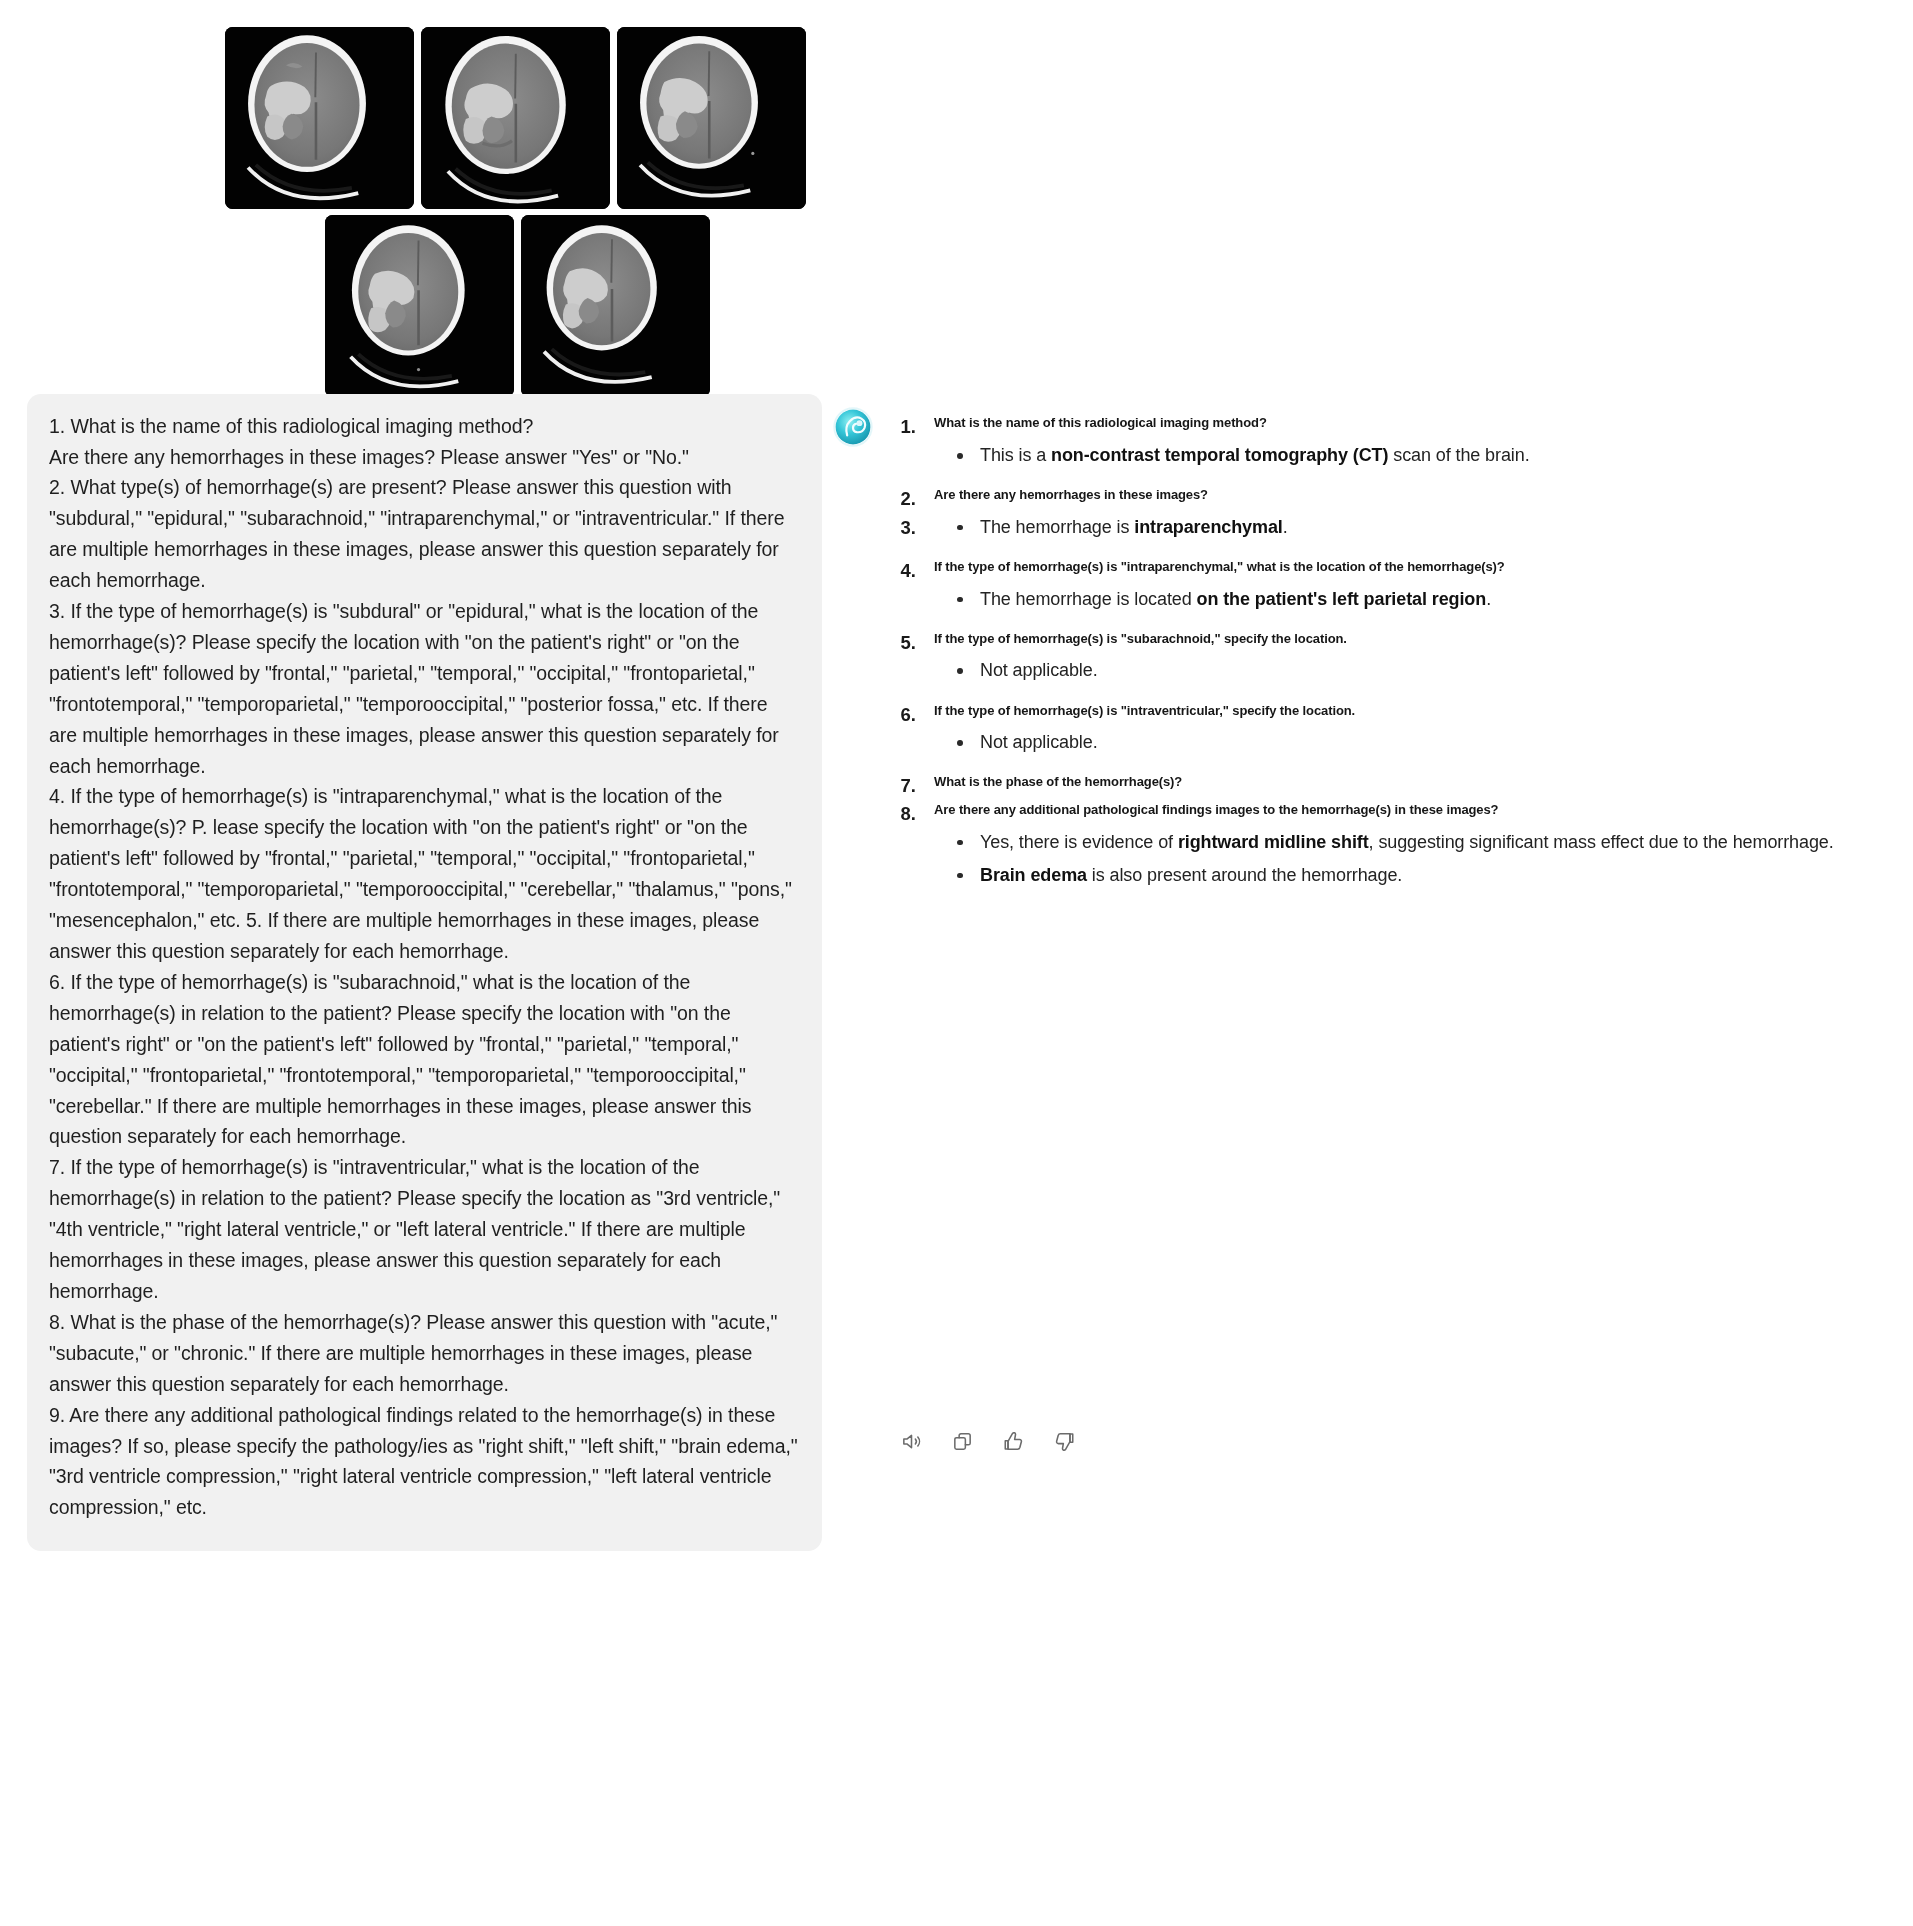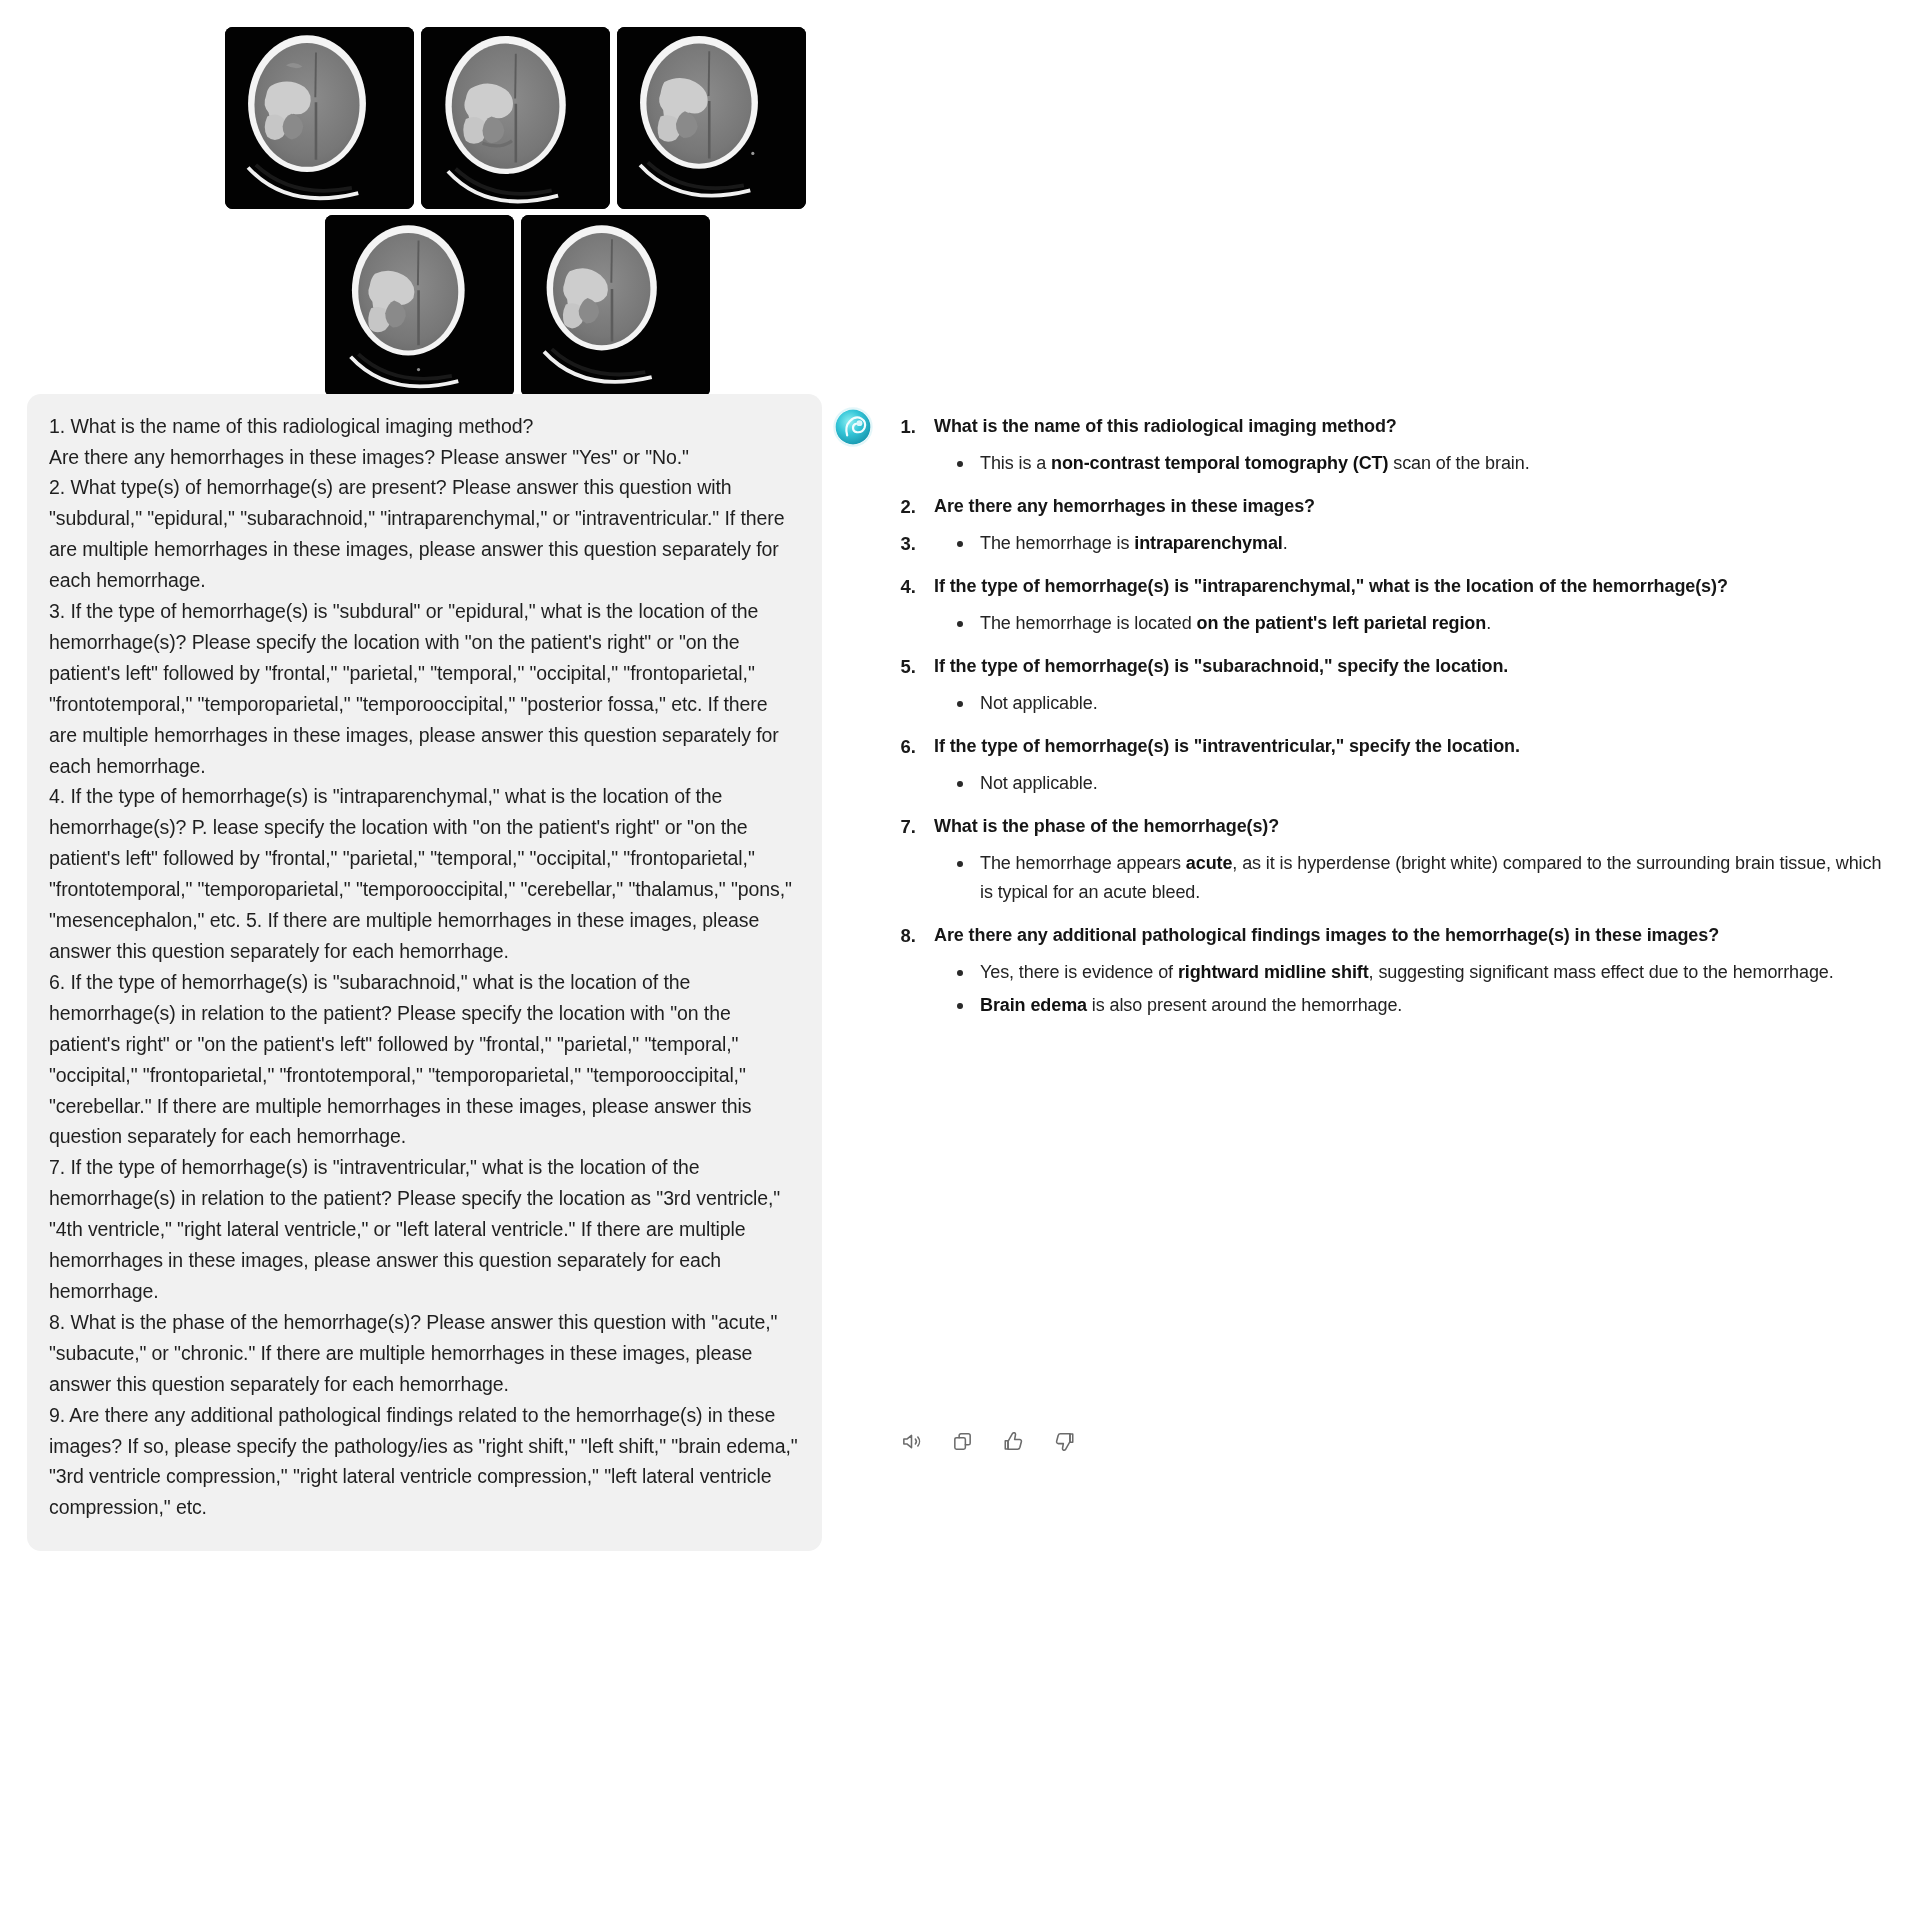--- a/index.html
+++ b/index.html
@@ -98,21 +98,21 @@
     content: counter(qa) ".";
     position: absolute;
     left: 6.4px;
     top: 0;
     font-size: 18.5px;
     line-height: 1.62;
     font-weight: 700;
     color: #1a1a1a;
   }
   .qa-question {
-    font-size: 18px;
+    font-size: 13px;
     line-height: 1.62;
     font-weight: 700;
     color: #161616;
     letter-spacing: -0.1px;
     margin: 0;
   }
   ul.qa-answers {
     margin: 7.7px 0 14px 0;
     padding: 0;
     list-style: none;
@@ -355,23 +355,20 @@
         </ul>
       </li>
       <li class="qa-item">
         <div class="qa-question">If the type of hemorrhage(s) is "intraventricular," specify the location.</div>
         <ul class="qa-answers">
           <li class="qa-answer">Not applicable.</li>
         </ul>
       </li>
       <li class="qa-item">
         <div class="qa-question">What is the phase of the hemorrhage(s)?</div>
-        <ul class="qa-answers">
-          <li class="qa-answer">The hemorrhage appears <b>acute</b>, as it is hyperdense (bright white) compared to the surrounding brain tissue, which is typical for an acute bleed.</li>
-        </ul>
       </li>
       <li class="qa-item">
         <div class="qa-question">Are there any additional pathological findings images to the hemorrhage(s) in these images?</div>
         <ul class="qa-answers">
           <li class="qa-answer">Yes, there is evidence of <b>rightward midline shift</b>, suggesting significant mass effect due to the hemorrhage.</li>
           <li class="qa-answer"><b>Brain edema</b> is also present around the hemorrhage.</li>
         </ul>
       </li>
     </ol>
 </div>

